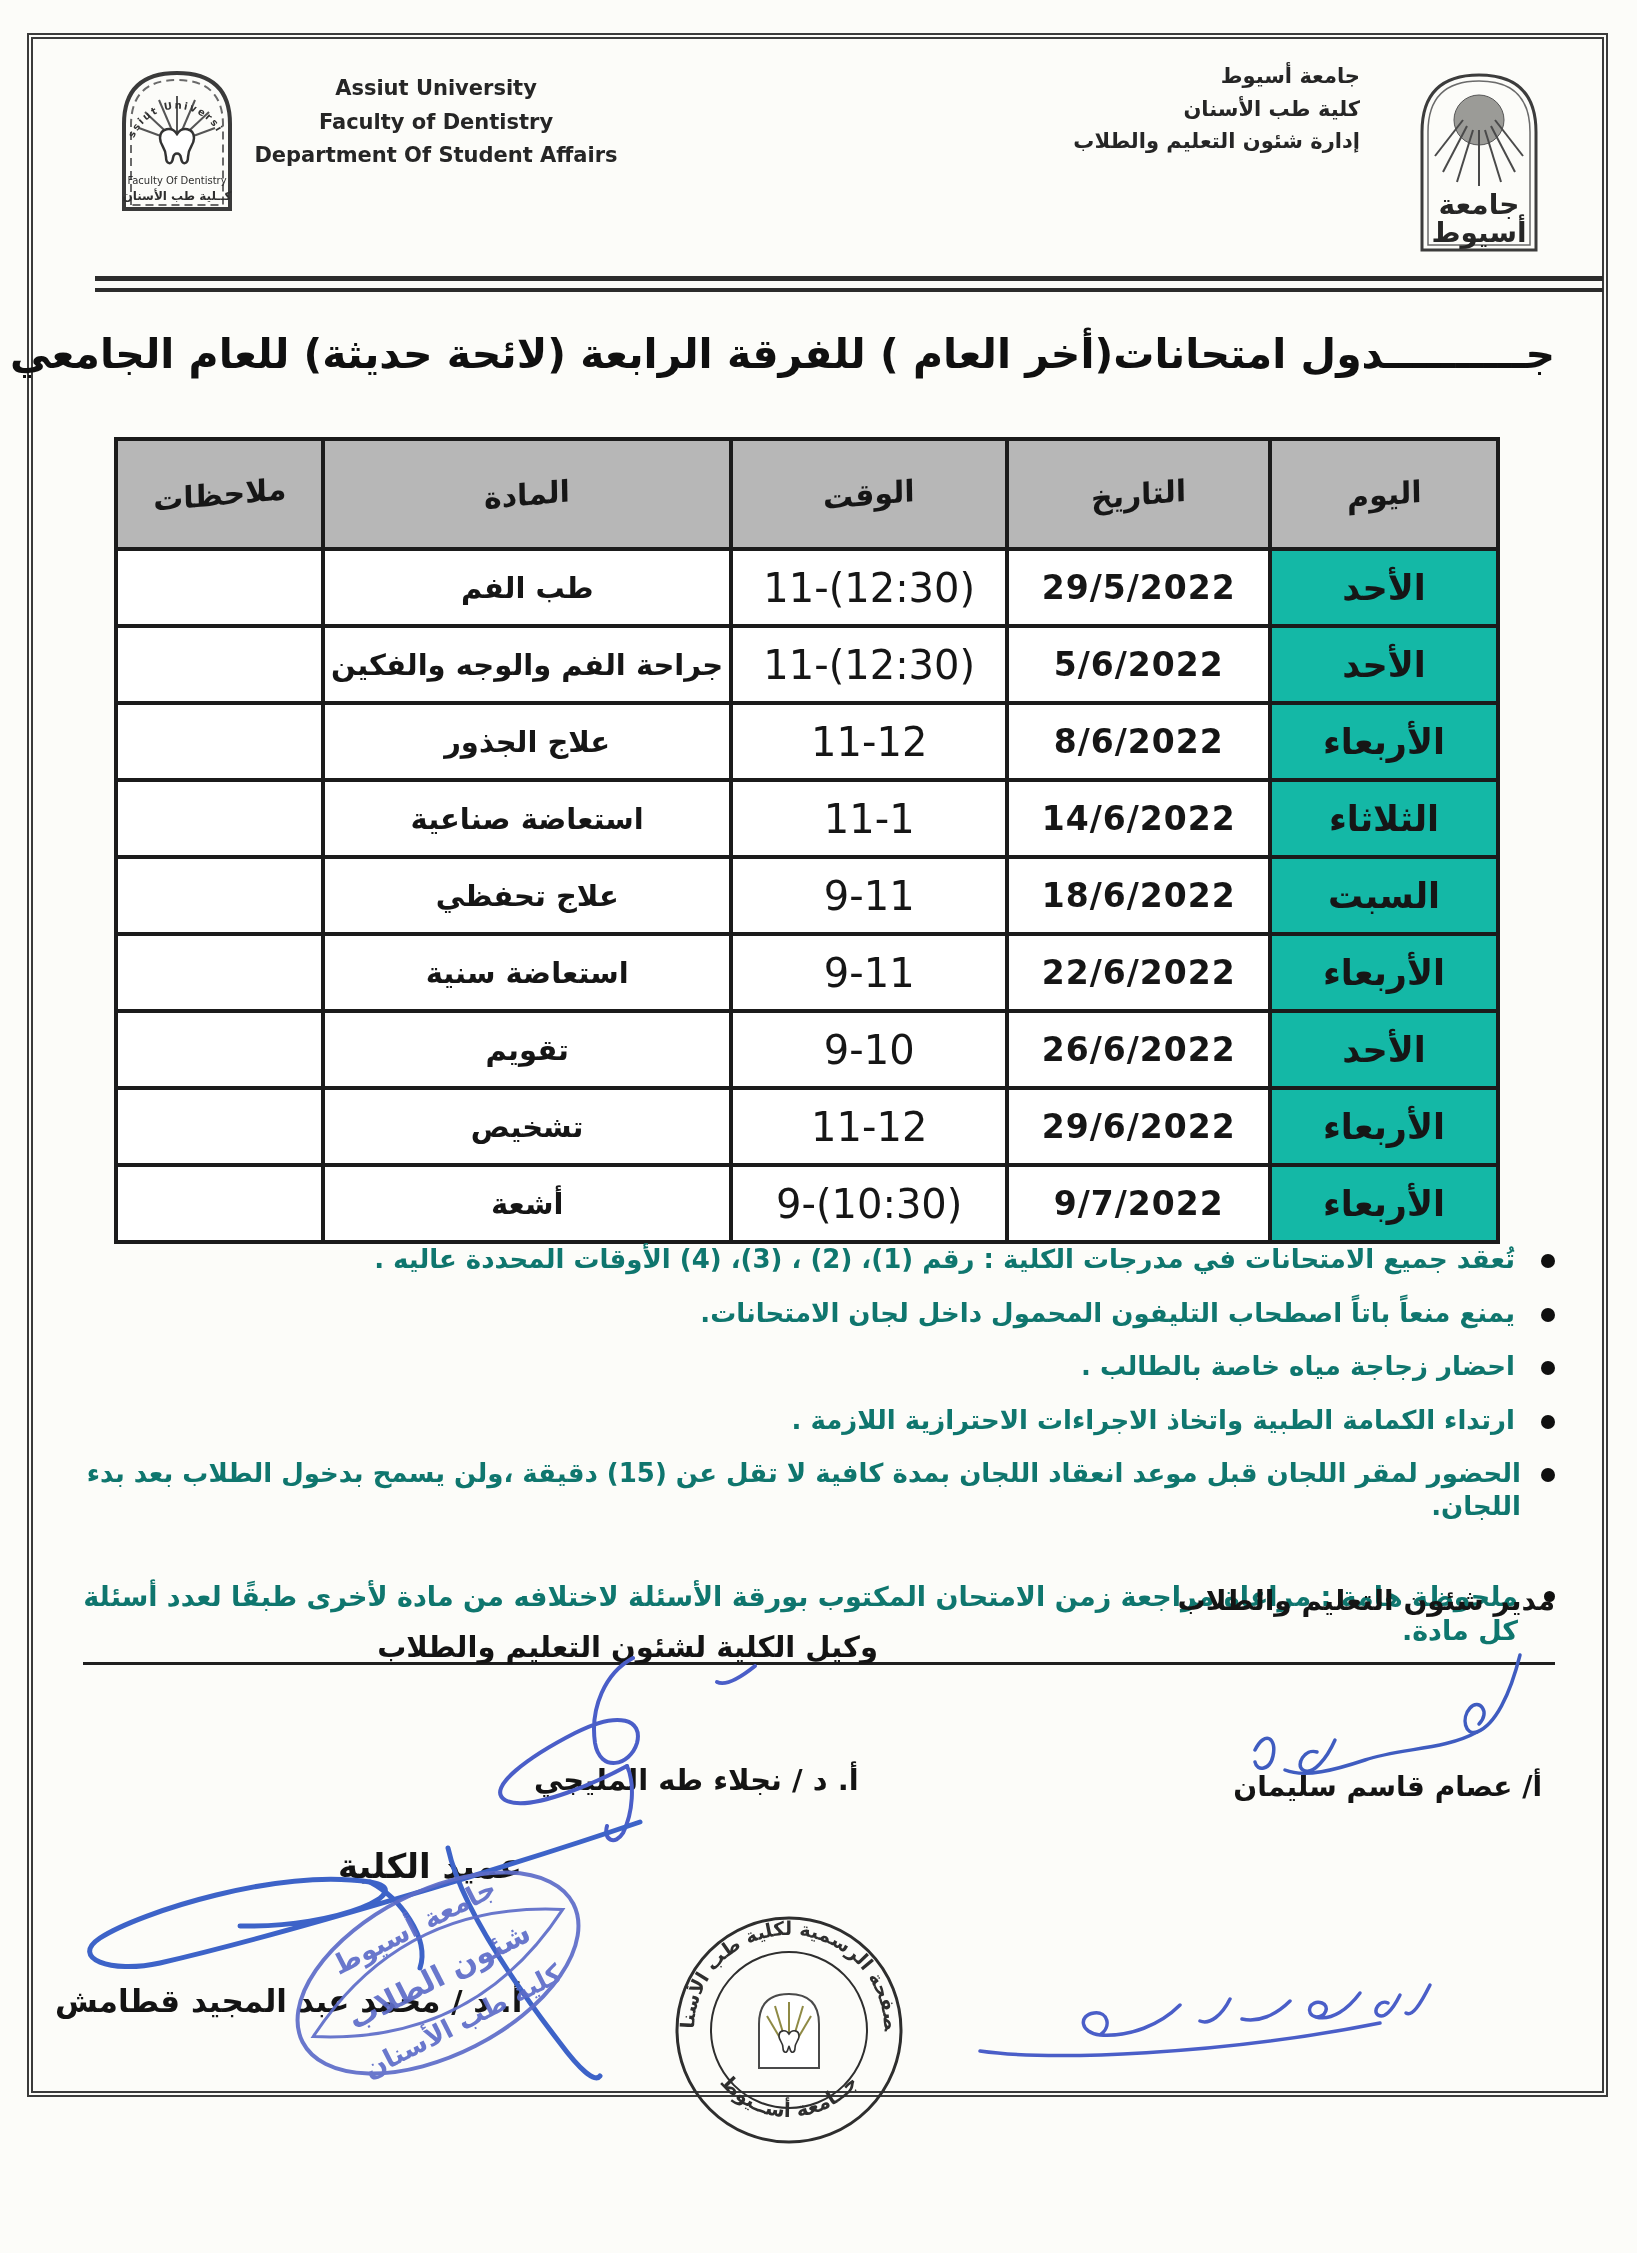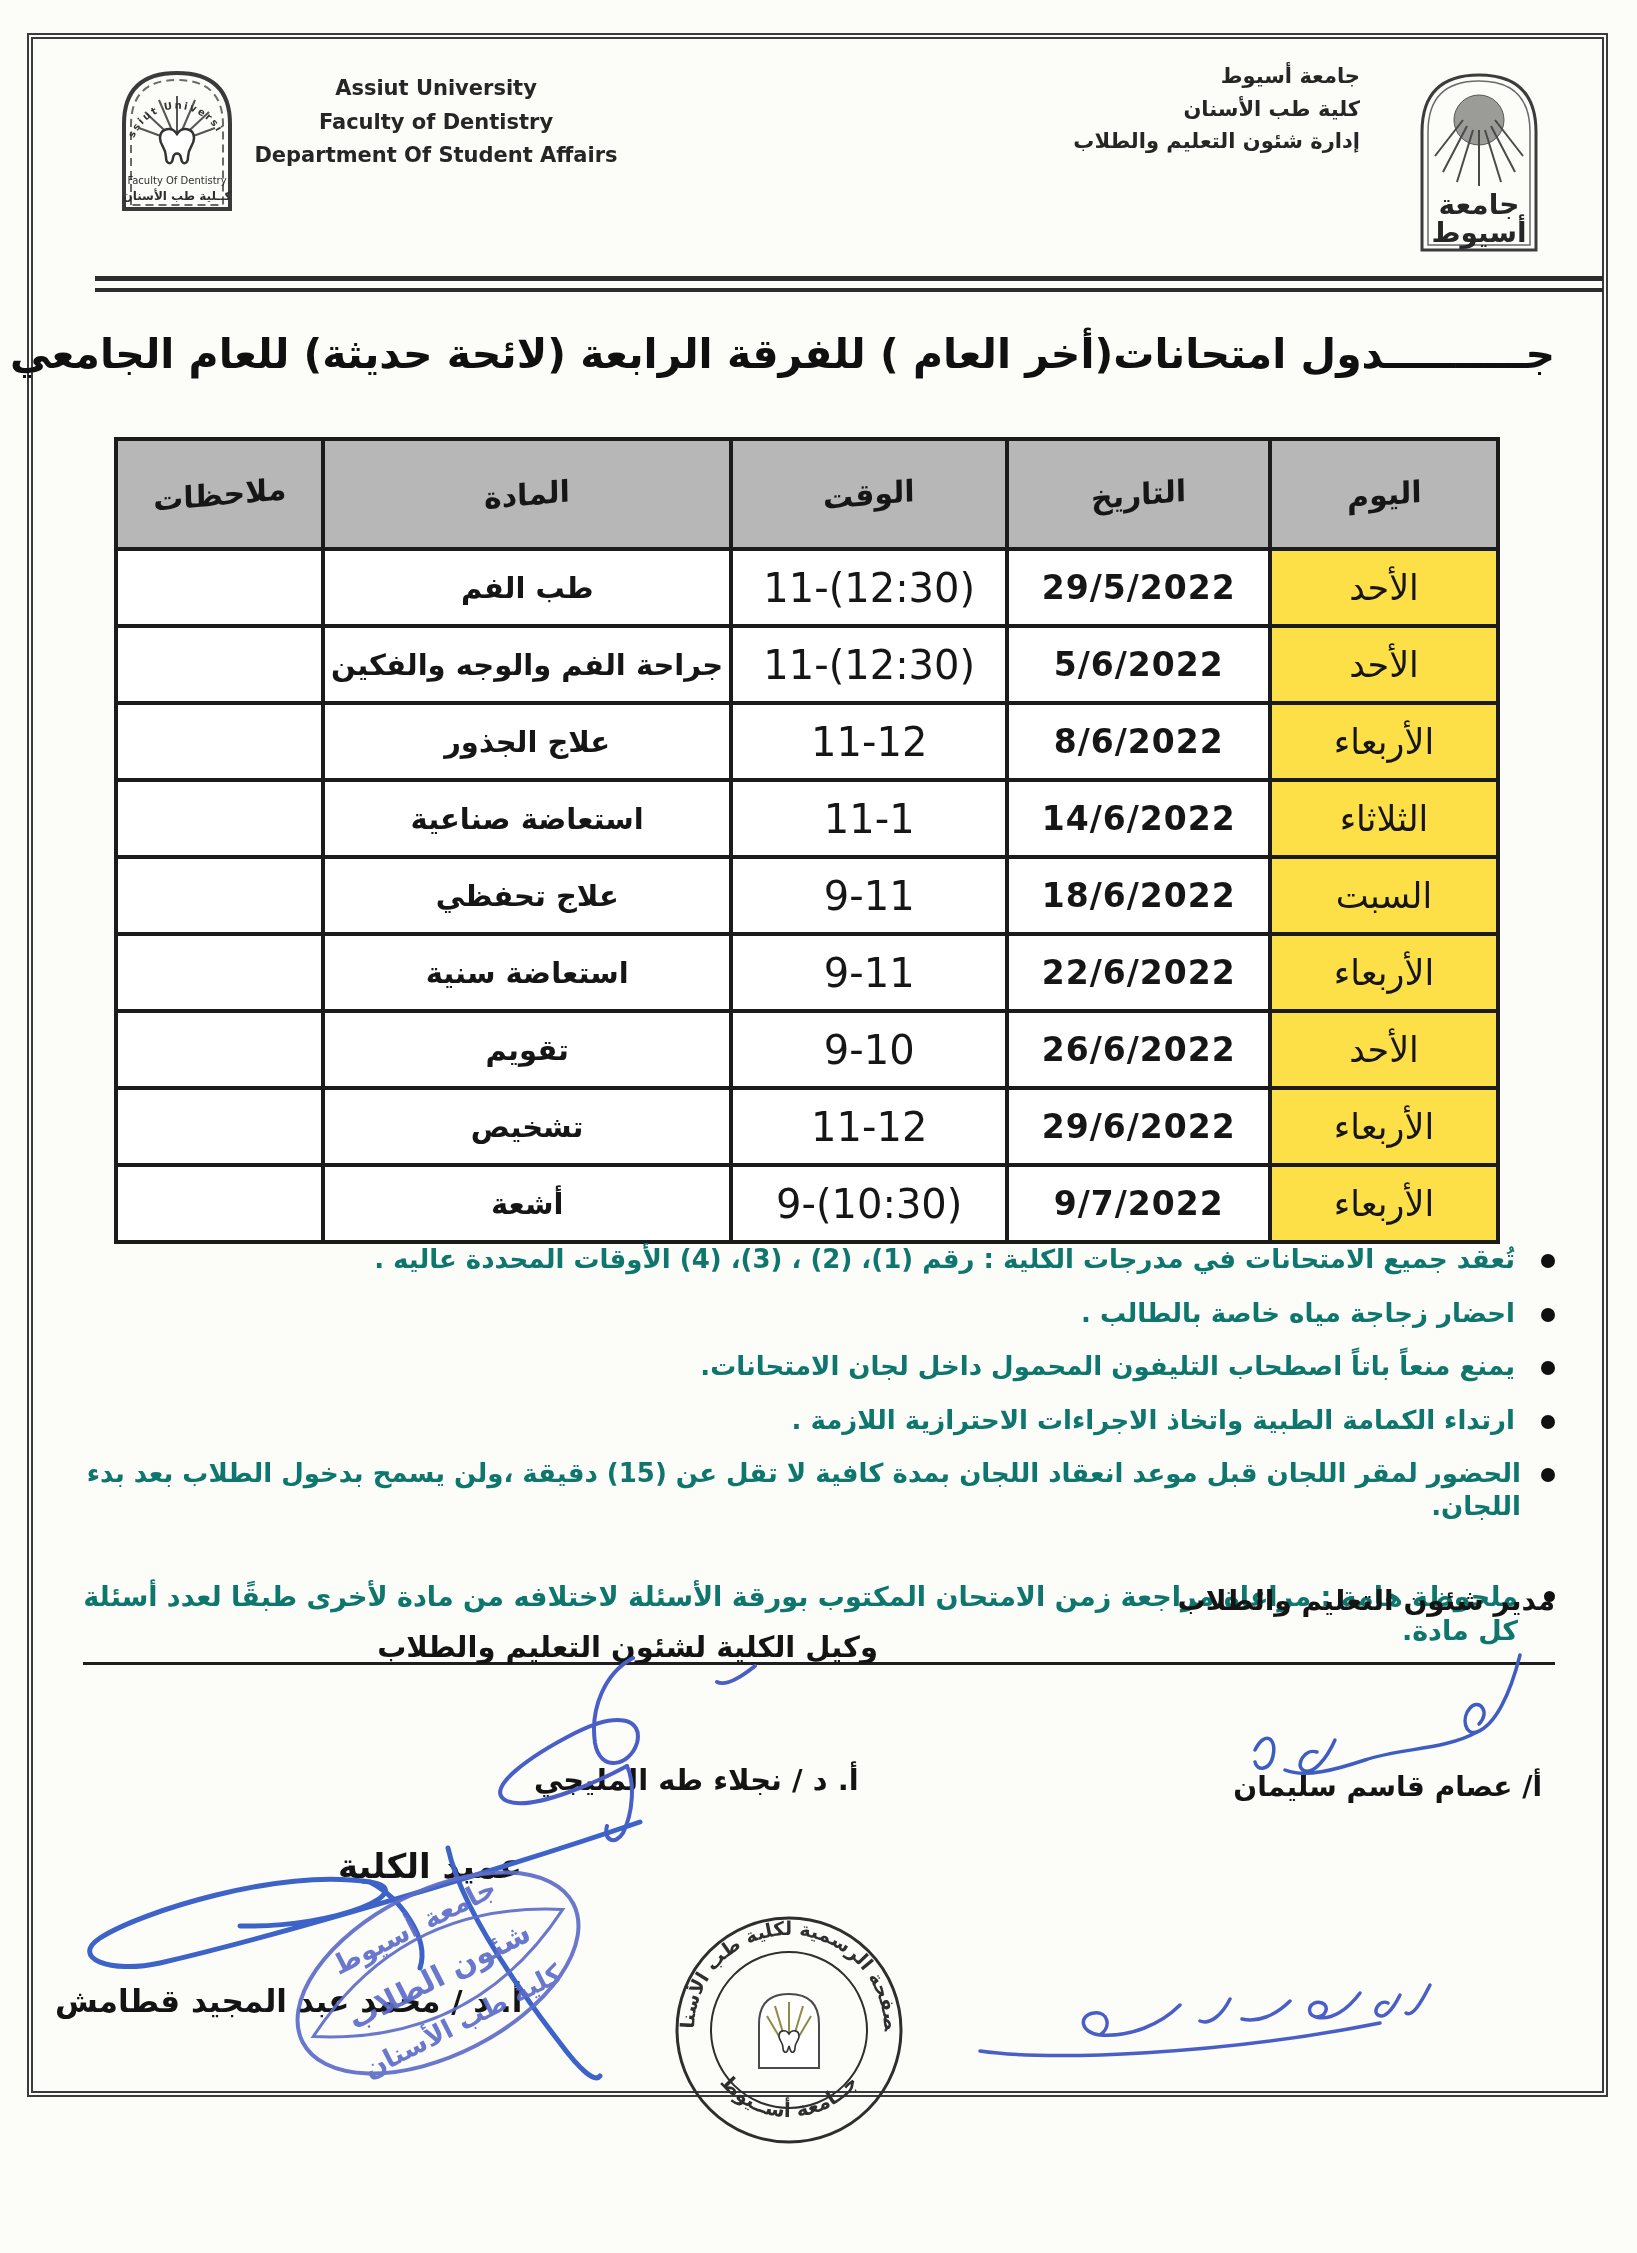--- a/index.html
+++ b/index.html
@@ -46,21 +46,21 @@
   }
   table.exam th,table.exam td{
     border:4px solid #1b1b1b;text-align:center;vertical-align:middle;
     overflow:hidden;
   }
   table.exam thead th{
     height:104px;background:#b7b7b7;font-size:30px;font-weight:bold;color:#161616;
   }
   table.exam thead th .tilt{display:inline-block;transform:rotate(-5deg) skewX(-4deg);}
   table.exam tbody td{height:71px;text-align:center;}
-  td.c-day{background:#fde047;font-size:35px;font-weight:normal;}
+  td.c-day{background:#14b8a6;font-size:35px;font-weight:bold;}
   td.c-date{font-size:33px;font-weight:bold;letter-spacing:1px;}
   td.c-time{font-size:40px;font-weight:normal;}
   td.c-subj{font-size:29px;font-weight:bold;}
   .ltr{direction:ltr;unicode-bidi:isolate;}
   
   .notes{
     position:absolute;right:82px;top:1243px;width:1472px;
     direction:rtl;display:flex;flex-direction:column;gap:21px;
   }
   .note-item{
@@ -249,26 +249,26 @@
     <div>
 
         <div class="note-item" style="margin-bottom:21px;">
           <span class="bullet"></span>
           <span>تُعقد جميع الامتحانات في مدرجات الكلية : رقم (1)، (2) ، (3)، (4)  الأوقات المحددة عاليه .</span>
         </div>
 
 
         <div class="note-item" style="margin-bottom:21px;">
           <span class="bullet"></span>
+          <span>يمنع منعاً باتاً اصطحاب التليفون المحمول داخل لجان الامتحانات.</span>
+        </div>
+
+        <div class="note-item" style="margin-bottom:21px;">
+          <span class="bullet"></span>
           <span>احضار زجاجة مياه خاصة بالطالب .</span>
-        </div>
-
-        <div class="note-item" style="margin-bottom:21px;">
-          <span class="bullet"></span>
-          <span>يمنع منعاً باتاً اصطحاب التليفون المحمول داخل لجان الامتحانات.</span>
         </div>
 
         <div class="note-item" style="margin-bottom:21px;">
           <span class="bullet"></span>
           <span>ارتداء الكمامة الطبية واتخاذ الاجراءات الاحترازية اللازمة .</span>
         </div>
 
         <div class="note-item" style="margin-bottom:21px;gap:20px;">
           <span class="bullet"></span>
           <span>الحضور لمقر اللجان قبل موعد انعقاد اللجان بمدة كافية لا تقل عن (15) دقيقة ،ولن يسمح بدخول الطلاب بعد بدء اللجان.</span>

